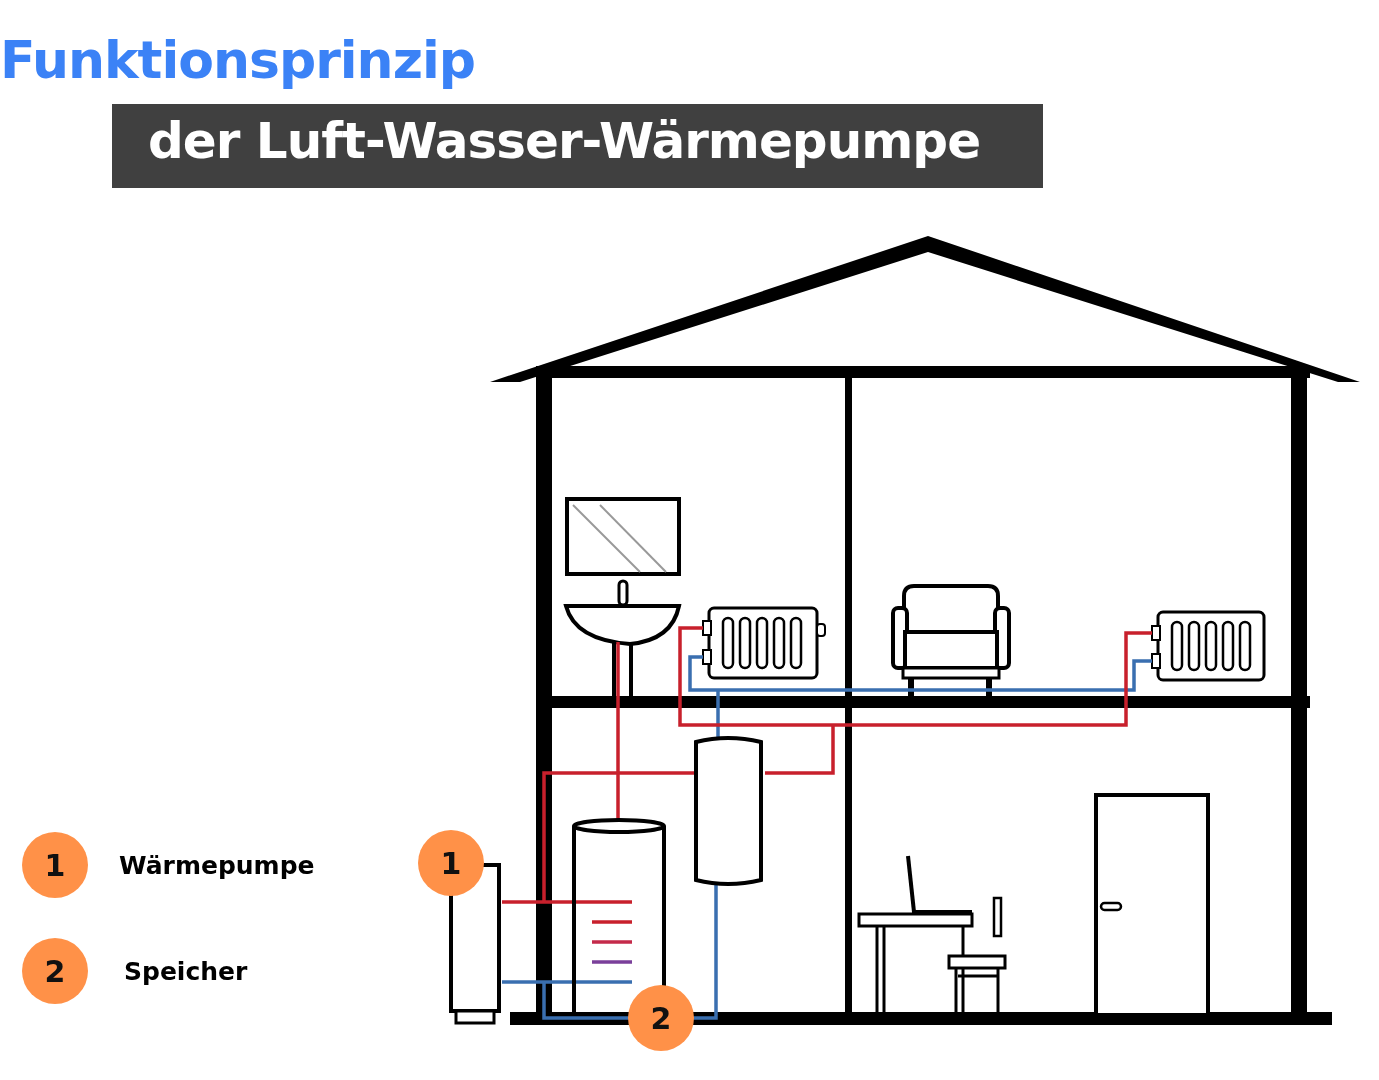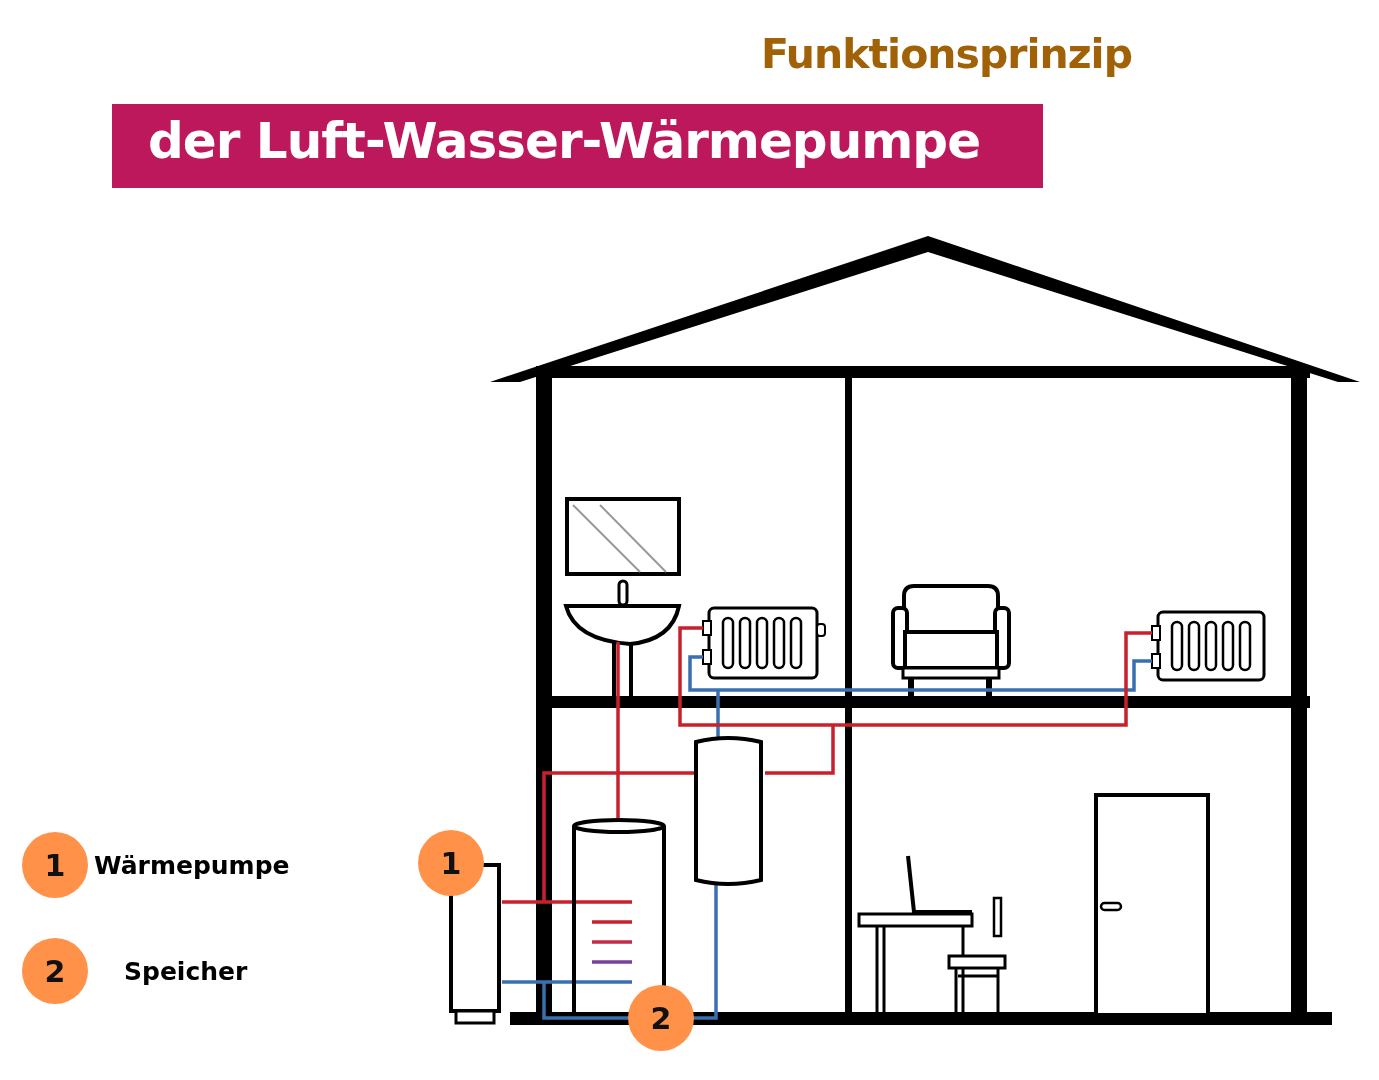--- a/index.html
+++ b/index.html
@@ -1,38 +1,38 @@
 <!DOCTYPE html>
 <html><head>
   <meta charset="utf-8">
   <style>
     html, body { margin: 0; padding: 0; background: #ffffff; }
     body { width: 1379px; height: 1080px; position: relative; overflow: hidden; font-family: "DejaVu Sans", sans-serif; }
     .title {
-      position: absolute; left: 0; top: 30px; width: 1132px; text-align: right;
-      font-family: "DejaVu Sans", sans-serif; font-weight: bold; font-size: 41px; color: #a16207;
+      position: absolute; left: 0; top: 30px; width: 1132px; text-align: left;
+      font-family: "DejaVu Sans", sans-serif; font-weight: bold; font-size: 52px; color: #3b82f6;
       letter-spacing: -1px;
     }
     .subtitle-bar {
       position: absolute; left: 112px; top: 104px; width: 931px; height: 84px;
-      background: #be185d;
+      background: #404040;
     }
     .subtitle-text {
       position: absolute; left: 36px; top: 8px;
       font-family: "DejaVu Sans", sans-serif; font-weight: bold; font-size: 50px; color: #ffffff;
       letter-spacing: -1px; white-space: nowrap;
     }
     .legend-item { position: absolute; left: 22px; display: flex; align-items: center; }
     .legend-badge {
       width: 66px; height: 66px; border-radius: 50%; background: #ff9148;
       display: flex; align-items: center; justify-content: center;
       font-family: "DejaVu Sans", sans-serif; font-weight: bold; font-size: 30px; color: #111;
     }
     .legend-label {
-      margin-left: 6px; font-family: "DejaVu Sans", sans-serif; font-weight: bold; font-size: 25px; color: #000;
+      margin-left: 31px; font-family: "DejaVu Sans", sans-serif; font-weight: bold; font-size: 25px; color: #000;
     }
     svg.house { position: absolute; left: 0; top: 0; }
     .marker-badge {
       position: absolute; width: 66px; height: 66px; border-radius: 50%; background: #ff9148;
       display: flex; align-items: center; justify-content: center;
       font-family: "DejaVu Sans", sans-serif; font-weight: bold; font-size: 30px; color: #111;
     }
   </style>
 </head>
 <body>

